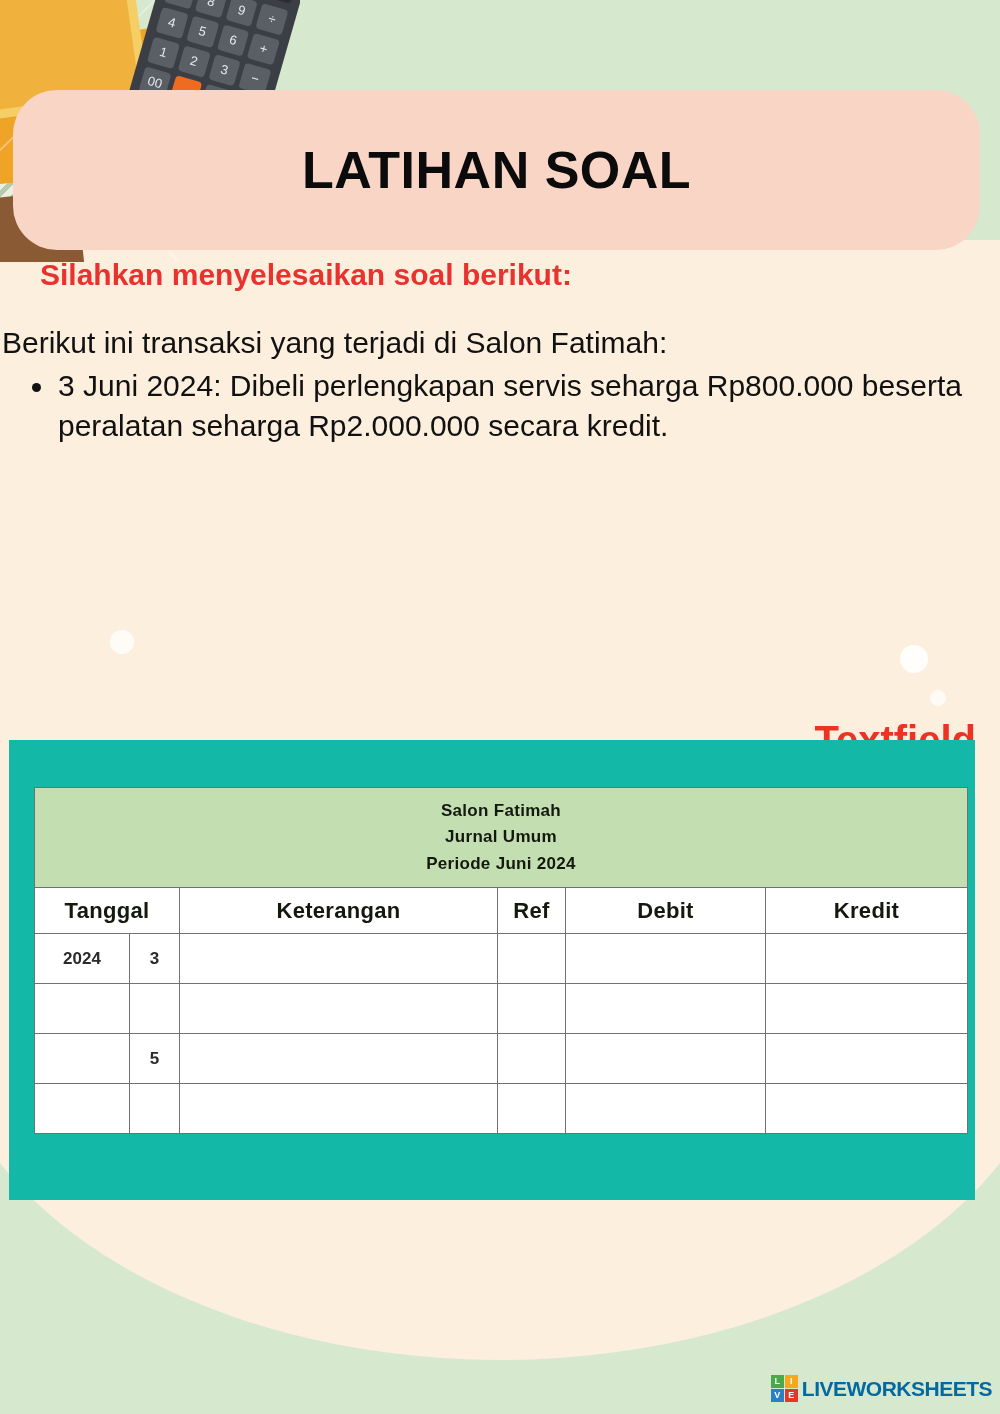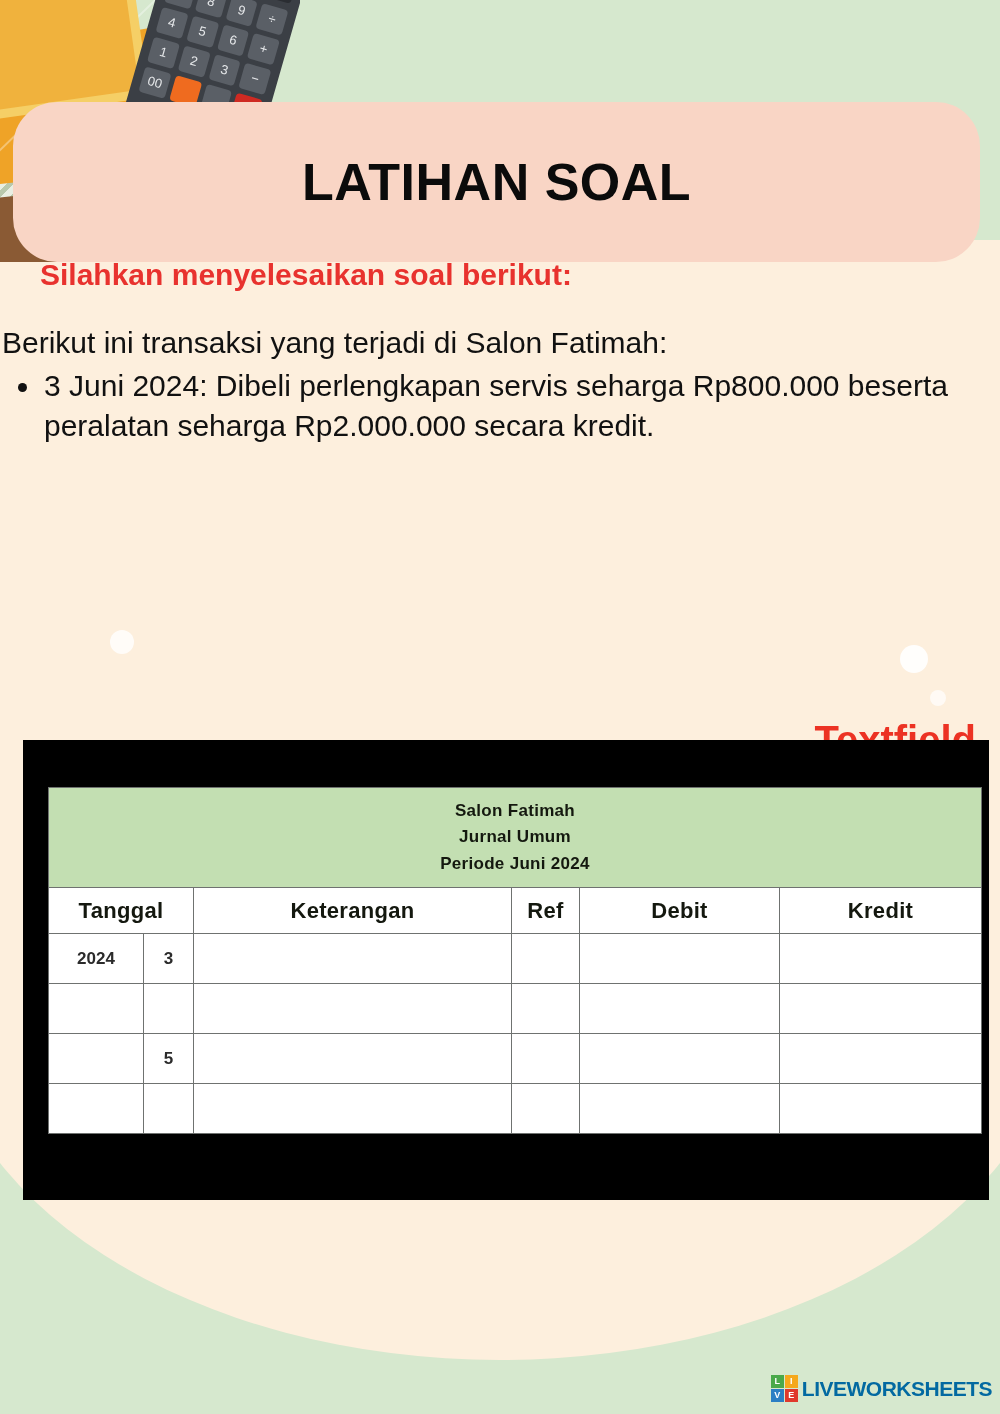--- a/index.html
+++ b/index.html
@@ -169,21 +169,20 @@
     position: absolute;
     left: 13px;
     top: 90px;
     width: 967px;
     height: 160px;
     background: #f9d5c5;
     border-radius: 44px;
     display: flex;
     align-items: center;
     justify-content: center;
-    margin-top: 12px;
   }
   .title-text {
     font-size: 52px;
     font-weight: bold;
     color: #0b0b0b;
     letter-spacing: 0.5px;
     font-family: "Liberation Sans", sans-serif;
   }
 
   
@@ -205,21 +204,21 @@
   }
   .lead {
     font-size: 30px;
     color: #111;
     line-height: 1.22;
     padding-left: 2px;
     font-family: "Liberation Sans", sans-serif;
   }
   ul.bullets {
     margin: 4px 0 0 0;
-    padding-left: 44px;
+    padding-left: 58px;
     list-style: none;
   }
   ul.bullets li {
     position: relative;
     font-size: 30px;
     color: #111;
     line-height: 1.36;
     margin-bottom: 2px;
     font-family: "Liberation Sans", sans-serif;
   }
@@ -249,25 +248,25 @@
     top: 718px;
     font-size: 40px;
     font-weight: bold;
     color: #ec3223;
     font-family: "Liberation Sans", sans-serif;
   }
 
   
   .table-card {
     position: absolute;
-    left: 23px;
+    left: 9px;
     top: 740px;
     width: 966px;
     height: 460px;
-    background: #000000;
+    background: #14b8a6;
   }
 
   table.journal {
     position: absolute;
     left: 25px;
     top: 47px;
     width: 933px;
     border-collapse: collapse;
     table-layout: fixed;
     font-family: "Liberation Sans", sans-serif;

